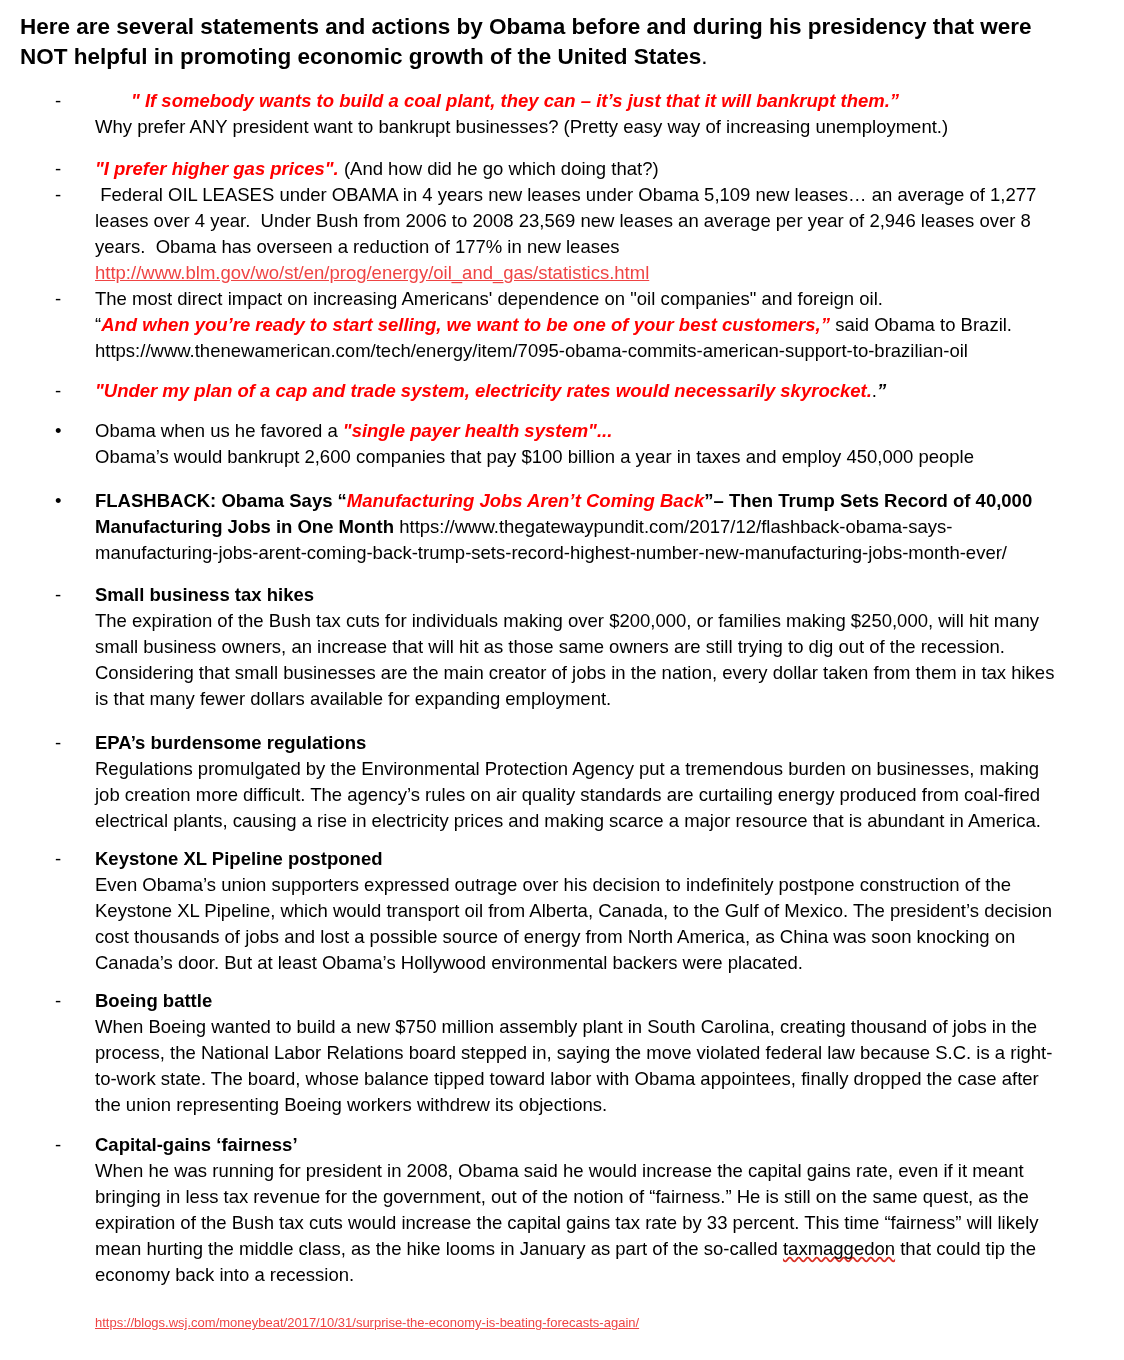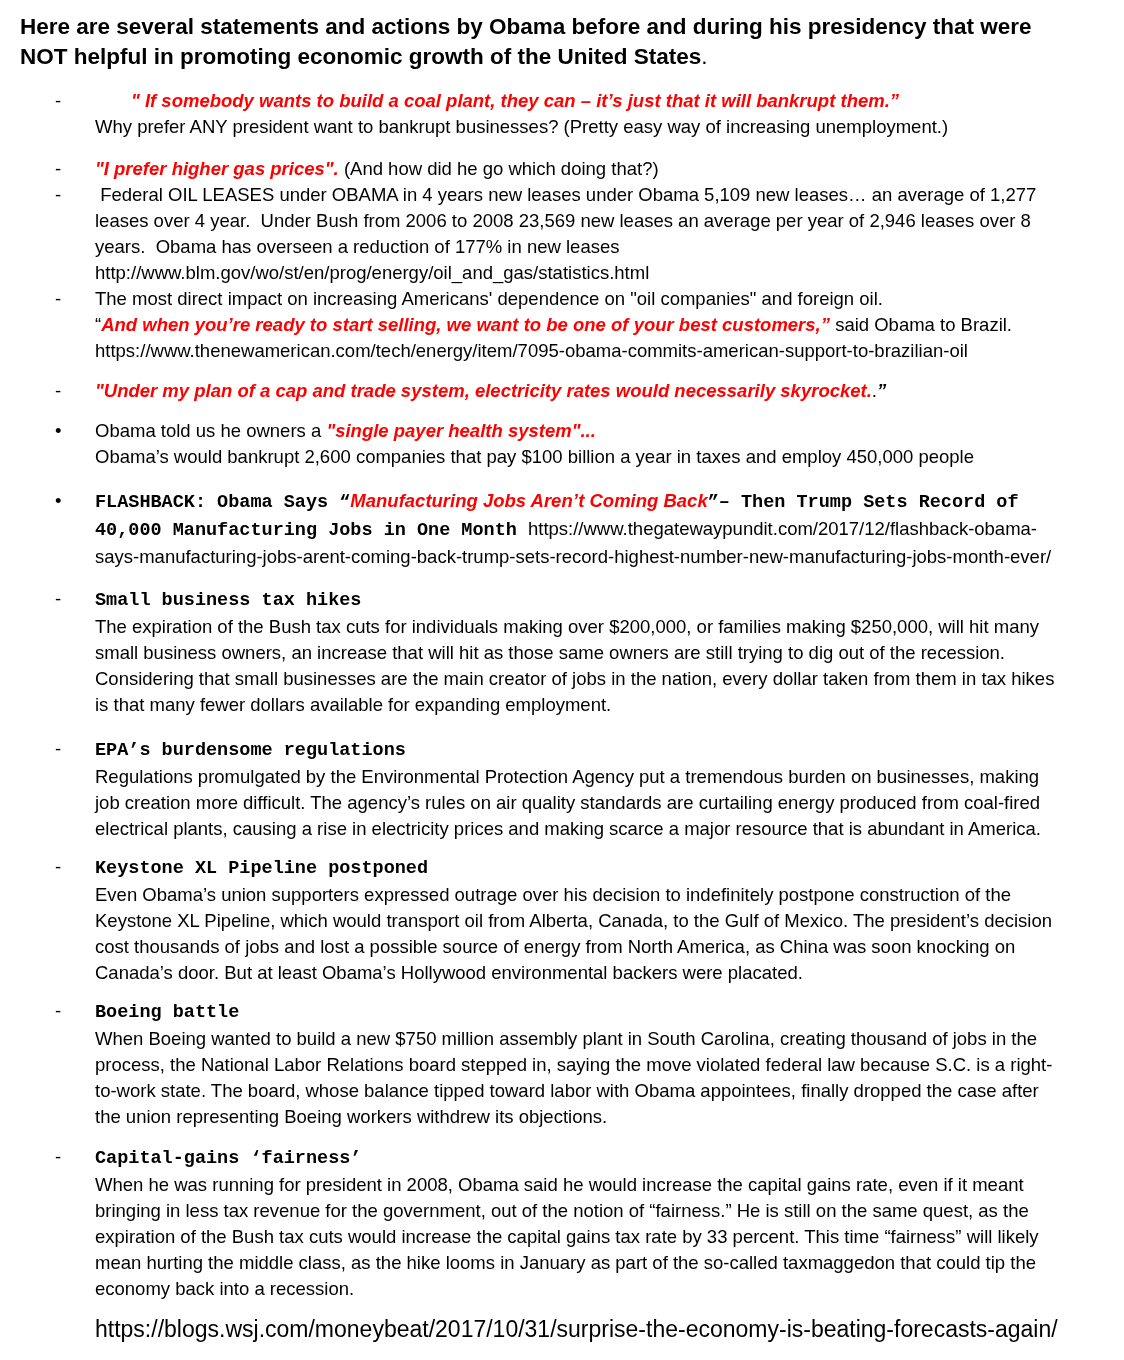--- a/index.html
+++ b/index.html
@@ -8,26 +8,26 @@
     font-family:"Liberation Sans","DejaVu Sans",sans-serif;
     color:#000;overflow:hidden;
   }
   .doc{padding:12px 60px 0 20px;box-sizing:border-box;width:1124px;}
   .title{font-size:22.5px;line-height:30px;font-weight:bold;margin:0 0 16px 0;}
   .title .suffix{font-weight:normal;}
   .item{display:flex;margin-left:35px;}
   .bullet{flex:0 0 40px;font-size:18.5px;line-height:26px;}
   .content{flex:1;font-size:18.5px;line-height:26px;}
   .red{color:#ff0000;font-weight:bold;font-style:italic;}
-  .b{font-weight:bold;font-family:Liberation Mono, monospace;}
+  .b{font-weight:bold;}
   .bi{font-weight:bold;font-style:italic;}
-  .link{color:#000000;cursor:pointer;word-break:break-word;}
-  .spell{text-decoration-style:wavy;text-decoration-color:#d93025;text-decoration-skip-ink:none;}
+  .link{color:#ef4444;text-decoration:underline;cursor:pointer;word-break:break-word;}
+  .spell{text-decoration:underline;text-decoration-style:wavy;text-decoration-color:#d93025;text-decoration-skip-ink:none;}
   .sp{display:inline-block;width:36px;}
-  .footer-row{margin:14px 0 0 75px;font-size:23px;line-height:26px;}
+  .footer-row{margin:22px 0 0 75px;font-size:13px;line-height:26px;}
 </style>
 </head>
 <body>
 
 <div class="doc">
   <p class="title"><span>Here are several statements and actions by Obama before and during his presidency that were</span><br><span>NOT helpful in promoting economic growth of the United States</span><span class="suffix">.</span></p>
 
   <div id="items">
       <div class="item" style="margin-top: 0px;">
         <span class="bullet">-</span>
@@ -44,21 +44,21 @@
       <div class="item" style="margin-top: 0px;">
         <span class="bullet">-</span>
         <div class="content"><span class="">The most direct impact on increasing Americans' dependence on "oil companies" and foreign oil.</span><br><span class="">“</span><span class="red">And when you’re ready to start selling, we want to be one of your best customers,”</span><span class=""> said Obama to Brazil.</span><br><span class="">https://www.thenewamerican.com/tech/energy/item/7095-obama-commits-american-support-to-brazilian-oil</span></div>
       </div>
       <div class="item" style="margin-top: 14px;">
         <span class="bullet">-</span>
         <div class="content"><span class="red">"Under my plan of a cap and trade system, electricity rates would necessarily skyrocket.</span><span class="">.</span><span class="bi">”</span></div>
       </div>
       <div class="item" style="margin-top: 14px;">
         <span class="bullet">•</span>
-        <div class="content"><span class="">Obama told us he owners a </span><span class="red">"single payer health system"...</span><br><span class="">Obama’s would bankrupt 2,600 companies that pay $100 billion a year in taxes and employ 450,000 people</span></div>
+        <div class="content"><span class="">Obama when us he favored a </span><span class="red">"single payer health system"...</span><br><span class="">Obama’s would bankrupt 2,600 companies that pay $100 billion a year in taxes and employ 450,000 people</span></div>
       </div>
       <div class="item" style="margin-top: 18px;">
         <span class="bullet">•</span>
         <div class="content"><span class="b">FLASHBACK: Obama Says “</span><span class="red">Manufacturing Jobs Aren’t Coming Back</span><span class="b">”– Then Trump Sets Record of 40,000 Manufacturing Jobs in One Month </span><span class="">https://www.thegatewaypundit.com/2017/12/flashback-obama-says-manufacturing-jobs-arent-coming-back-trump-sets-record-highest-number-new-manufacturing-jobs-month-ever/</span></div>
       </div>
       <div class="item" style="margin-top: 16px;">
         <span class="bullet">-</span>
         <div class="content"><span class="b">Small business tax hikes</span><br><span class="">The expiration of the Bush tax cuts for individuals making over $200,000, or families making $250,000, will hit many small business owners, an increase that will hit as those same owners are still trying to dig out of the recession. Considering that small businesses are the main creator of jobs in the nation, every dollar taken from them in tax hikes is that many fewer dollars available for expanding employment.</span></div>
       </div>
       <div class="item" style="margin-top: 18px;">

